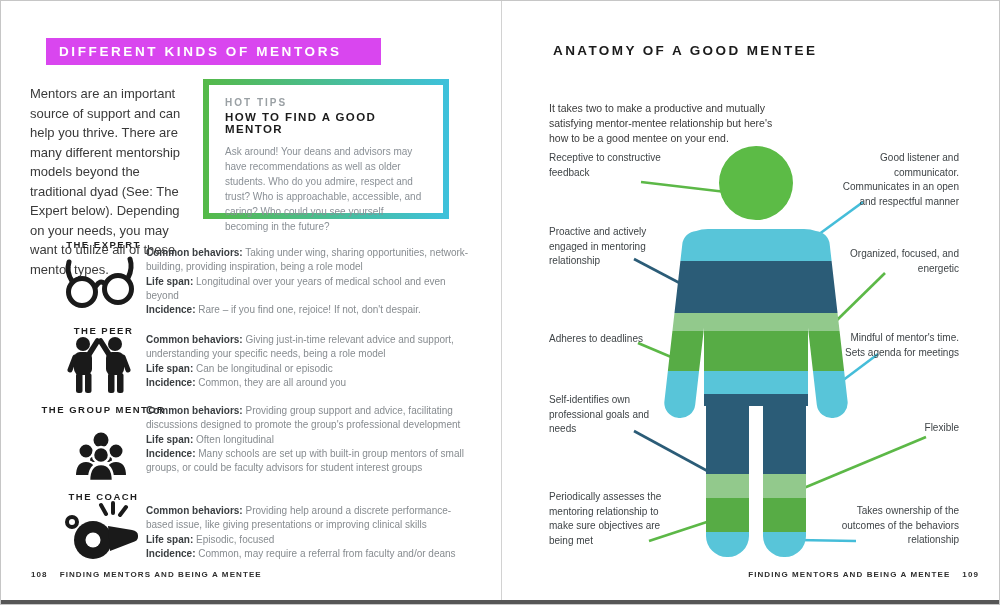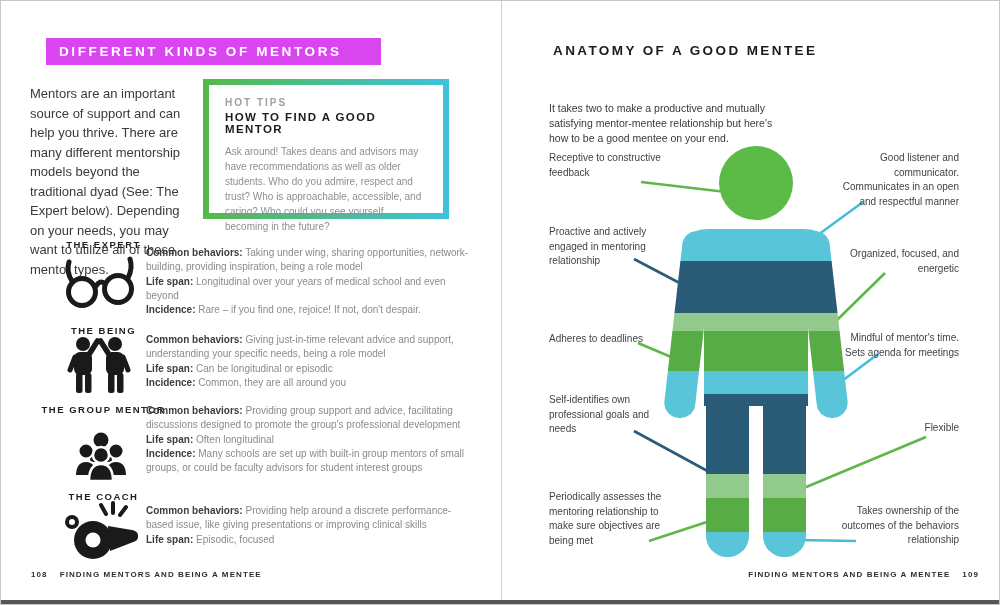--- a/index.html
+++ b/index.html
@@ -44,41 +44,41 @@
 <div class="spread">
 
   <div class="abs title-bar">DIFFERENT KINDS OF MENTORS</div>
 
   <div class="abs intro-left">Mentors are an important source of support and can help you thrive. There are many different mentorship models beyond the traditional dyad (See: The Expert below). Depending on your needs, you may want to utilize all of these mentor types.</div>
 
   <div class="abs hot-box">
     <div class="hot-inner">
       <div class="hot-kicker">HOT TIPS</div>
       <div class="hot-title">HOW TO FIND A GOOD MENTOR</div>
-      <div class="hot-body">Ask around! Takes deans and advisors may have recommendations as well as older students. Who do you admire, respect and trust? Who is approachable, accessible, and caring? Who could you see yourself becoming in the future?</div>
+      <div class="hot-body">Ask around! Your deans and advisors may have recommendations as well as older students. Who do you admire, respect and trust? Who is approachable, accessible, and caring? Who could you see yourself becoming in the future?</div>
     </div>
   </div>
 
   <div class="abs sec-head" style="top:237px">THE EXPERT</div>
   <div class="abs icon-slot" style="left:60px;top:251px">
     <svg width="80" height="60" viewBox="0 0 80 60" fill="none">
       <circle cx="21" cy="40" r="13.5" stroke="#1a1a1a" stroke-width="5"></circle>
       <circle cx="57" cy="37" r="13.5" stroke="#1a1a1a" stroke-width="5"></circle>
       <path d="M 35 34 Q 39 27.5 43.5 31.5" stroke="#1a1a1a" stroke-width="5" stroke-linecap="round"></path>
       <path d="M 11 29 Q 5 20 8 10" stroke="#1a1a1a" stroke-width="5" stroke-linecap="round"></path>
       <path d="M 67 26 Q 72 16 69 7" stroke="#1a1a1a" stroke-width="5" stroke-linecap="round"></path>
     </svg>
   </div>
   <div class="abs sec-text" style="top:245px">
     <div><b>Common behaviors:</b> <span>Taking under wing, sharing opportunities, network- building, providing inspiration, being a role model</span></div>
     <div><b>Life span:</b> <span>Longitudinal over your years of medical school and even beyond</span></div>
     <div><b>Incidence:</b> <span>Rare – if you find one, rejoice! If not, don't despair.</span></div>
   </div>
 
-  <div class="abs sec-head" style="top:323px">THE BEING</div>
+  <div class="abs sec-head" style="top:323px">THE PEER</div>
   <div class="abs icon-slot" style="left:66px;top:334px">
     <svg width="64" height="60" viewBox="0 0 64 60" fill="#1a1a1a">
       <circle cx="16" cy="9" r="7"></circle>
       <circle cx="48" cy="9" r="7"></circle>
       <path d="M 21 21 L 30.5 6" stroke="#1a1a1a" stroke-width="5.5" stroke-linecap="round"></path>
       <path d="M 43 21 L 33.5 6" stroke="#1a1a1a" stroke-width="5.5" stroke-linecap="round"></path>
       <rect x="7" y="17" width="18" height="23" rx="6"></rect>
       <rect x="39" y="17" width="18" height="23" rx="6"></rect>
       <path d="M 8 22 L 3 35" stroke="#1a1a1a" stroke-width="5" stroke-linecap="round"></path>
       <path d="M 56 22 L 61 35" stroke="#1a1a1a" stroke-width="5" stroke-linecap="round"></path>
@@ -121,20 +121,21 @@
       <path d="M 61 14 L 67 6" stroke="#1a1a1a" stroke-width="4" stroke-linecap="round"></path>
       <circle cx="13" cy="21" r="5" stroke="#1a1a1a" stroke-width="4" fill="none"></circle>
       <circle cx="34" cy="39" r="19"></circle>
       <path d="M 49 25 L 73 29 Q 79 30 79 34.5 L 79 36 Q 79 40 73 41.5 L 51 50 Z"></path>
       <circle cx="34" cy="39" r="7.5" fill="#fff"></circle>
     </svg>
   </div>
   <div class="abs sec-text" style="top:503px">
     <div><b>Common behaviors:</b> <span>Providing help around a discrete performance-based issue, like giving presentations or improving clinical skills</span></div>
     <div><b>Life span:</b> <span>Episodic, focused</span></div>
+    <div><b>Incidence:</b> <span>Common, may require a referral from faculty and/or deans</span></div>
   </div>
 
   <div class="abs footer footer-left">
     <span>108</span><span class="gap"></span><span>FINDING MENTORS AND BEING A MENTEE</span>
   </div>
 
   <div class="abs title-right">ANATOMY OF A GOOD MENTEE</div>
   <div class="abs intro-right">It takes two to make a productive and mutually satisfying mentor-mentee relationship but here's how to be a good mentee on your end.</div>
 
   <svg class="abs" style="left:500px;top:130px" width="500" height="445" viewBox="0 0 500 445">

